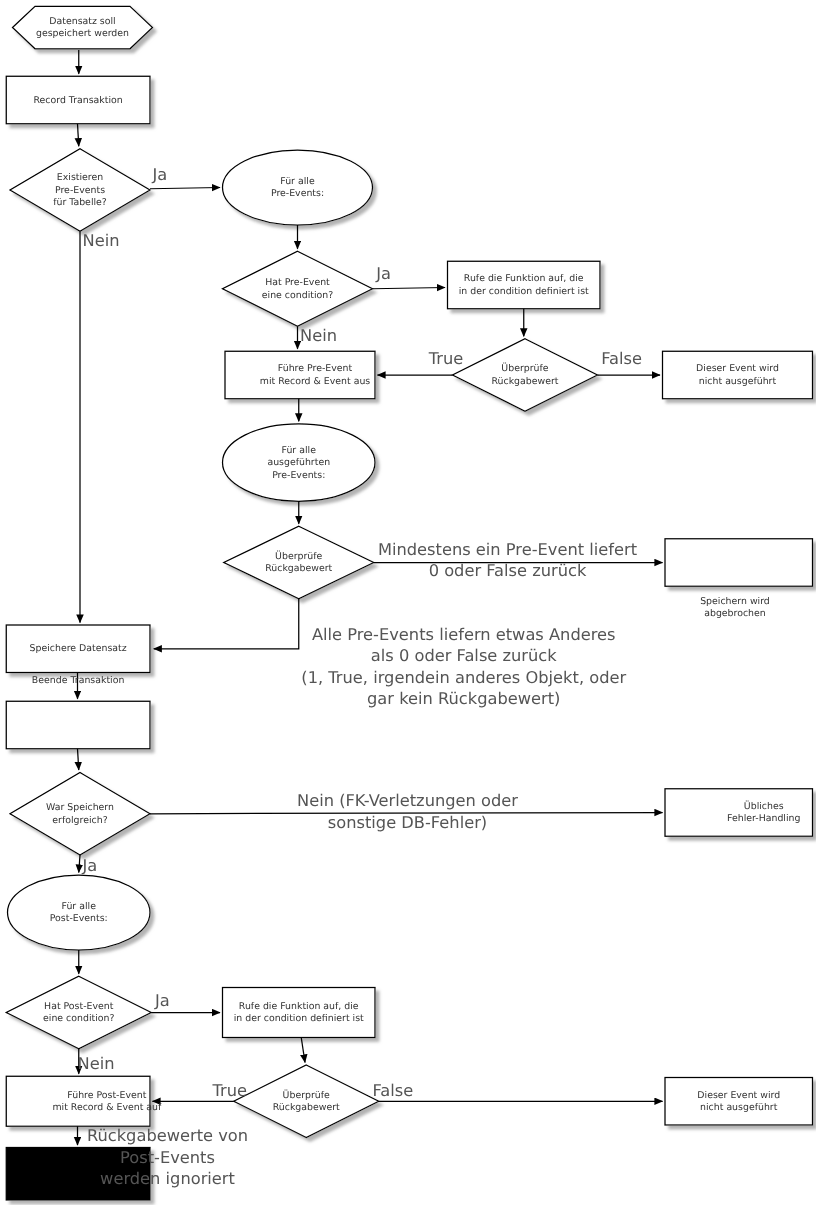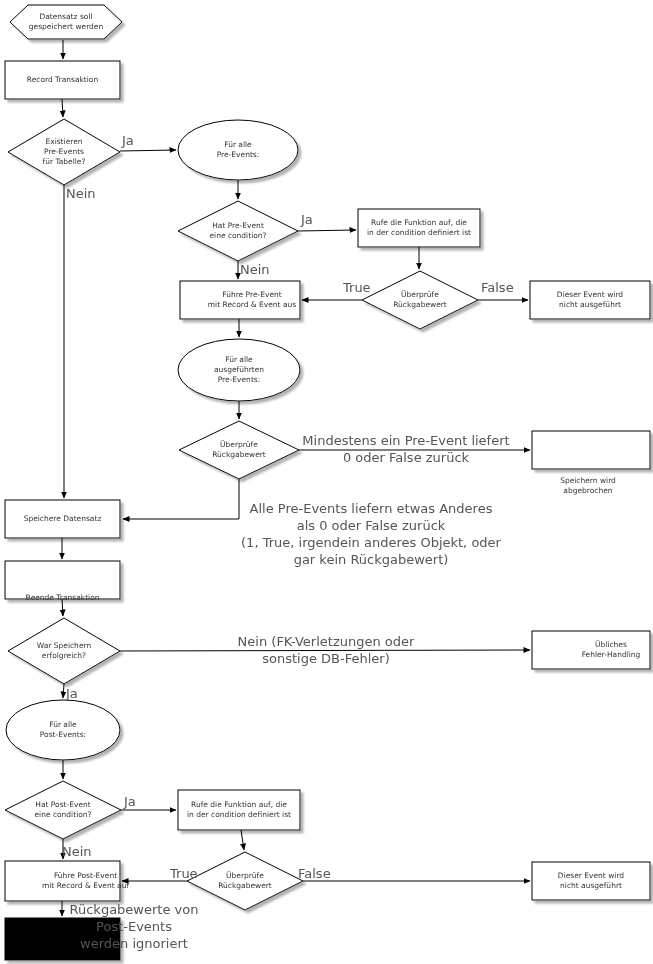--- a/index.html
+++ b/index.html
@@ -115,21 +115,21 @@
   <div class="node-label" style="left:180px; top:281px; width:144px; height:38px;">Führe Pre-Event
 mit Record &amp; Event aus</div>
   <div class="node-label" style="left:178px; top:339px; width:122px; height:62px;">Für alle
 ausgeführten
 Pre-Events:</div>
   <div class="node-label" style="left:179px; top:421px; width:120px; height:58px;">Überprüfe
 Rückgabewert</div>
   <div class="node-label" style="left:532px; top:431px; width:112px; height:38px;margin-top:36px;">Speichern wird
 abgebrochen</div>
   <div class="node-label" style="left:5px; top:500px; width:115px; height:38px;">Speichere Datensatz</div>
-  <div class="node-label" style="left:5px; top:582px; width:115px; height:32px;">Beende Transaktion</div>
+  <div class="node-label" style="left:5px; top:528px; width:115px; height:32px;">Beende Transaktion</div>
   <div class="node-label" style="left:8px; top:618px; width:112px; height:66px;">War Speichern
 erfolgreich?</div>
   <div class="node-label" style="left:532px; top:631px; width:118px; height:38px;margin-left:20px;">Übliches
 Fehler-Handling</div>
   <div class="node-label" style="left:6px; top:700px; width:114px; height:60px;">Für alle
 Post-Events:</div>
   <div class="node-label" style="left:5px; top:781px; width:116px; height:58px;">Hat Post-Event
 eine condition?</div>
   <div class="node-label" style="left:178px; top:790px; width:122px; height:40px;">Rufe die Funktion auf, die
 in der condition definiert ist</div>

